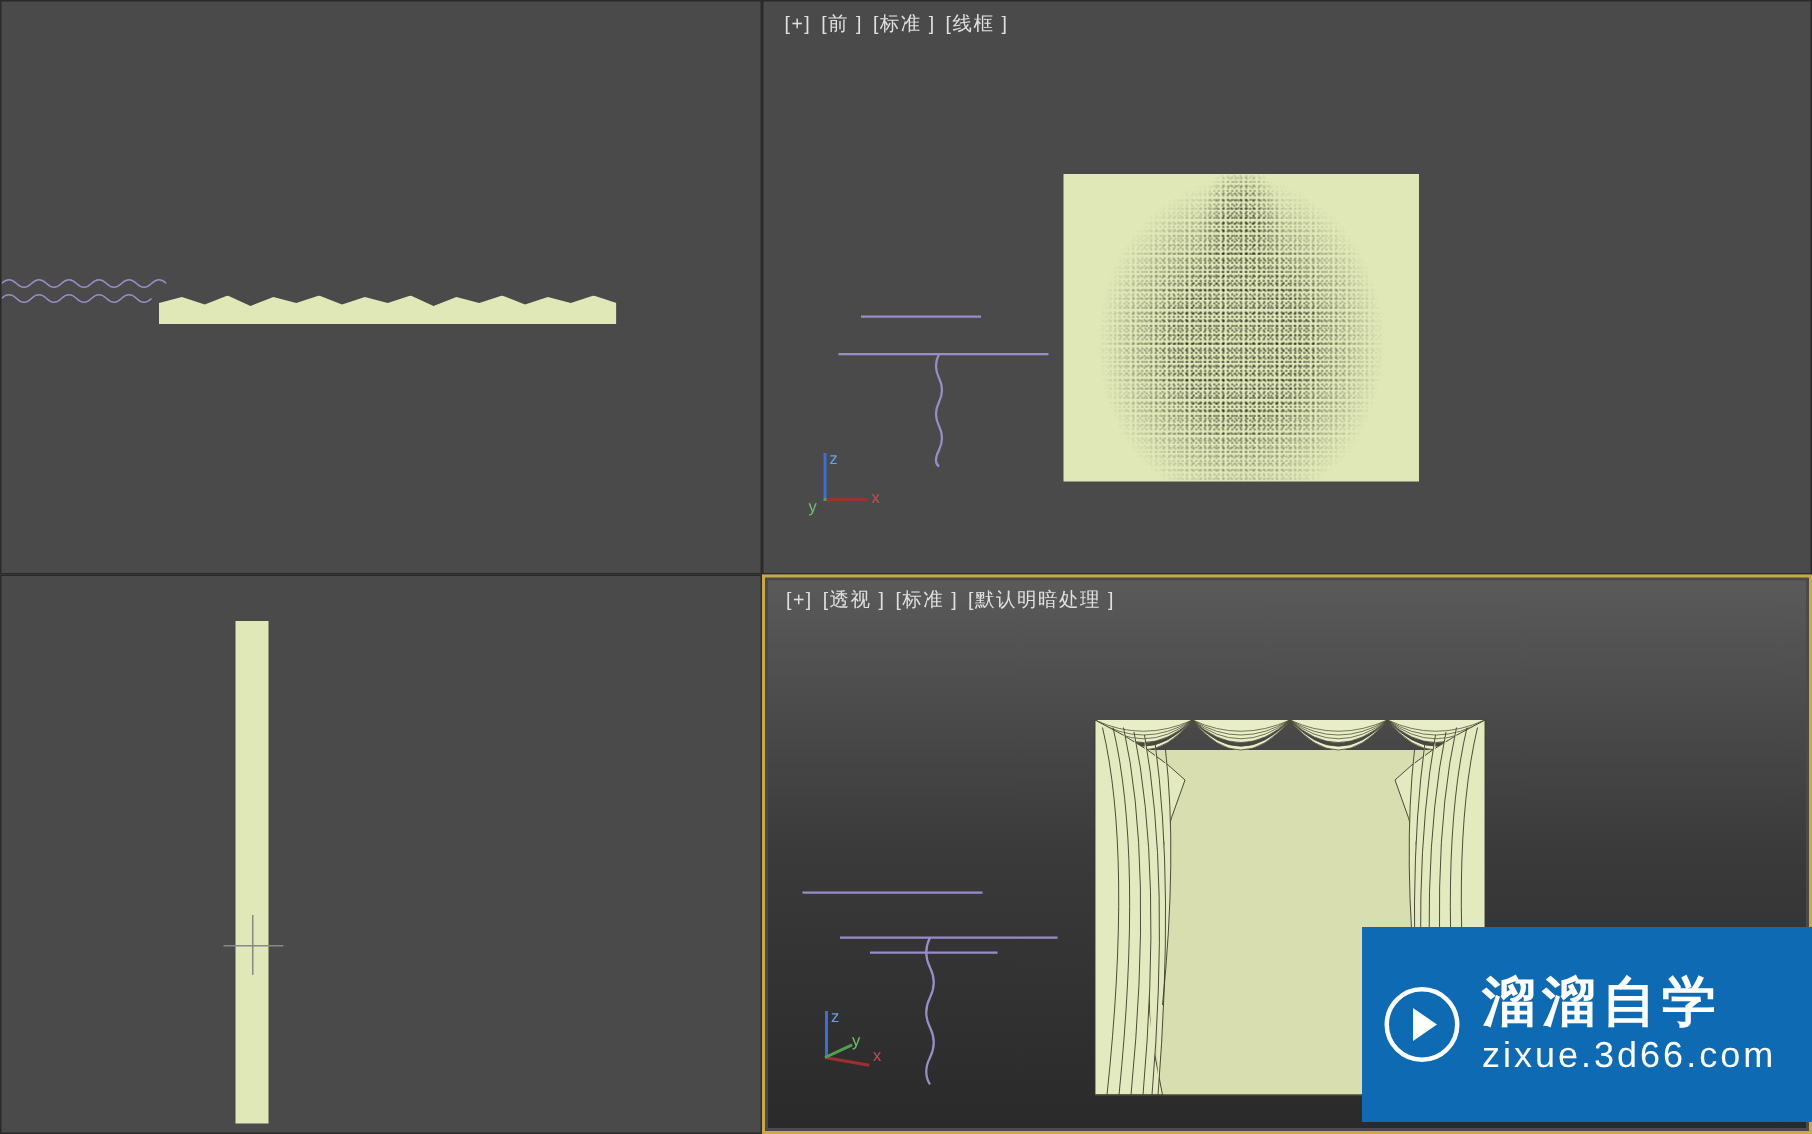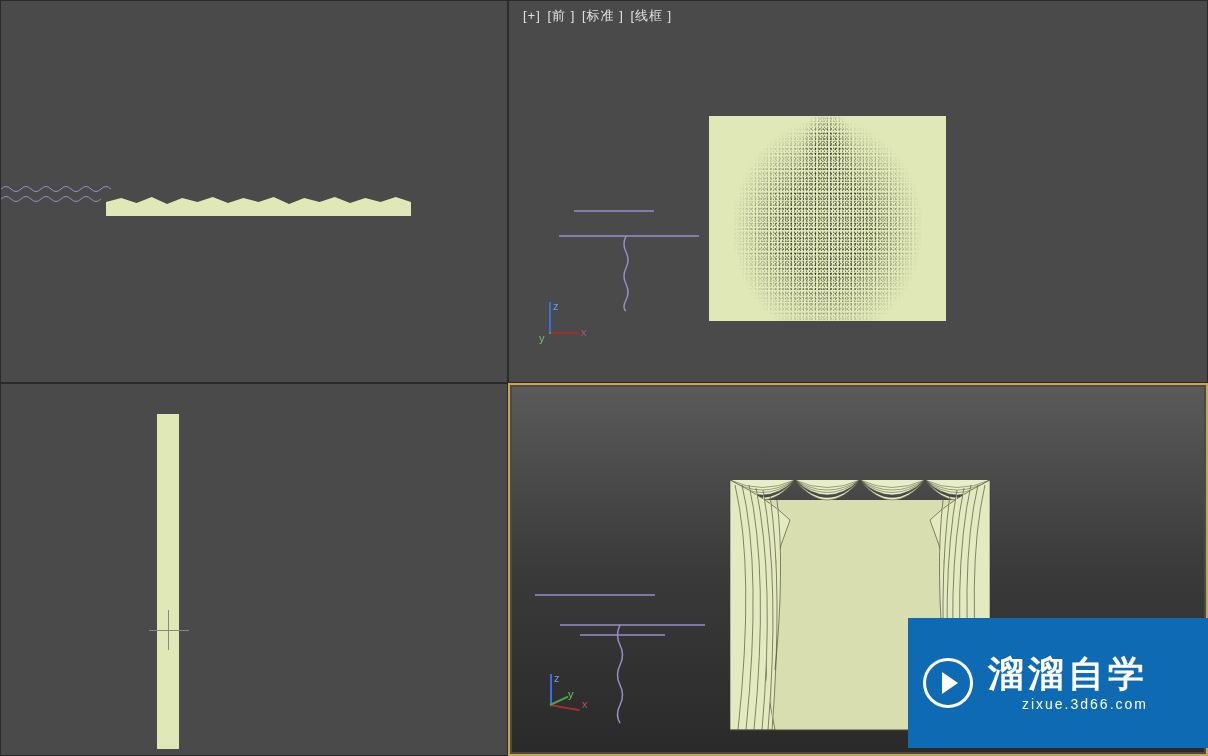--- a/index.html
+++ b/index.html
@@ -178,23 +178,23 @@
       justify-content: center;
       margin-right: 15px;
     }
     .wm-play {
       width: 0; height: 0;
       border-left: 16px solid #fff;
       border-top: 11px solid transparent;
       border-bottom: 11px solid transparent;
       margin-left: 4px;
     }
-    .wm-text { color: #fff; text-align: right; }
+    .wm-text { color: #fff; }
     .wm-title { font-size: 36px; font-weight: bold; line-height: 1.1; letter-spacing: 4px; }
-    .wm-url { font-size: 14px; letter-spacing: 2px; margin-top: 2px; }
+    .wm-url { font-size: 24px; letter-spacing: 2px; margin-top: 2px; }
   </style>
 </head>
 <body>
 
 <div class="viewport-grid">
 
   <div class="viewport">
     <div class="tl-content">
       <svg width="110" height="30" style="position:absolute; left:0; top:0;">
         <path class="tl-wave" d="M0,8 Q5,3 10,8 T20,8 T30,8 T40,8 T50,8 T60,8 T70,8 T80,8 T90,8 T100,8 T110,8"></path>
@@ -230,20 +230,26 @@
   </div>
 
   <div class="viewport">
     <div class="bl-bar"></div>
     <div class="bl-cross-h"></div>
     <div class="bl-cross-v"></div>
   </div>
 
   <div class="viewport active">
     <div class="br-bg"></div>
+    <div class="viewport-label">
+      <span>[+]</span>
+      <span>[透视 ]</span>
+      <span>[标准 ]</span>
+      <span>[默认明暗处理 ]</span>
+    </div>
 
     <svg class="br-lines">
       <line x1="10" y1="10" x2="130" y2="10" stroke="#9a8cc8" stroke-width="1.5"></line>
       <line x1="35" y1="40" x2="180" y2="40" stroke="#9a8cc8" stroke-width="1.5"></line>
       <line x1="55" y1="50" x2="140" y2="50" stroke="#9a8cc8" stroke-width="1.5"></line>
       <path d="M95,40 Q90,50 95,60 T95,80 T95,100 T95,120 T95,138" stroke="#9a8cc8" stroke-width="1.5" fill="none"></path>
     </svg>
 
     <svg class="curtain-svg" viewBox="0 0 285 270">
 

